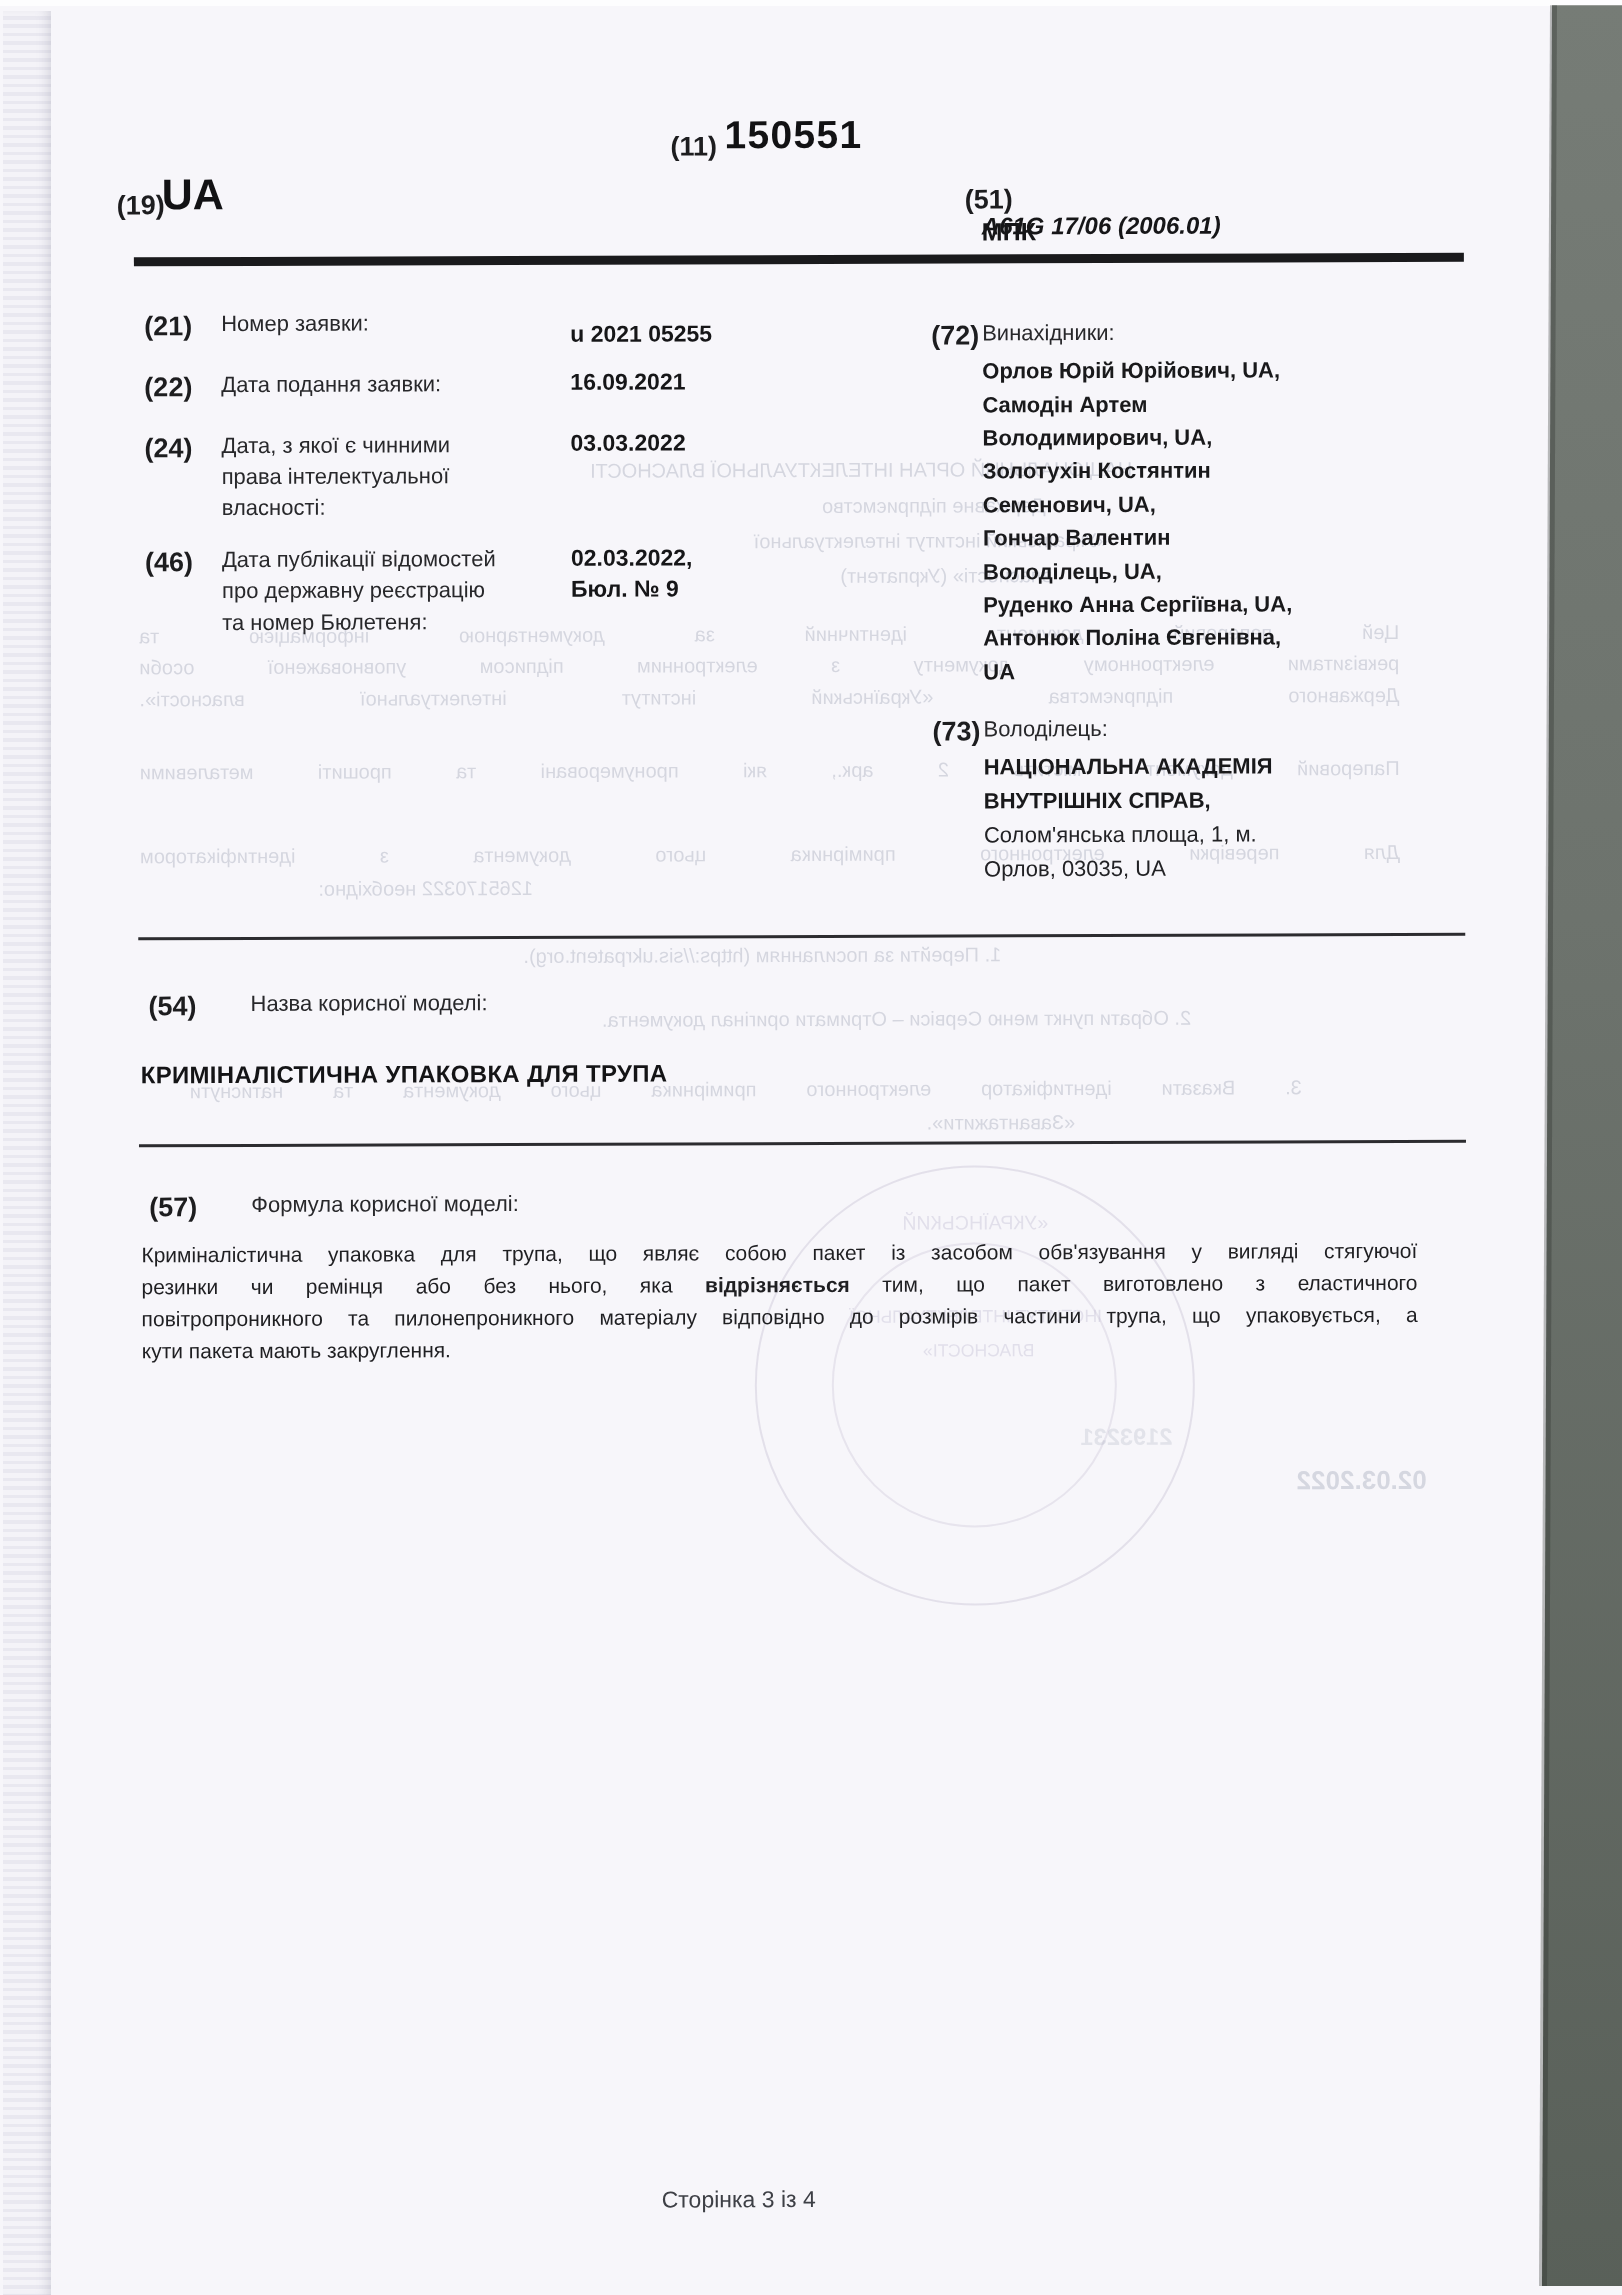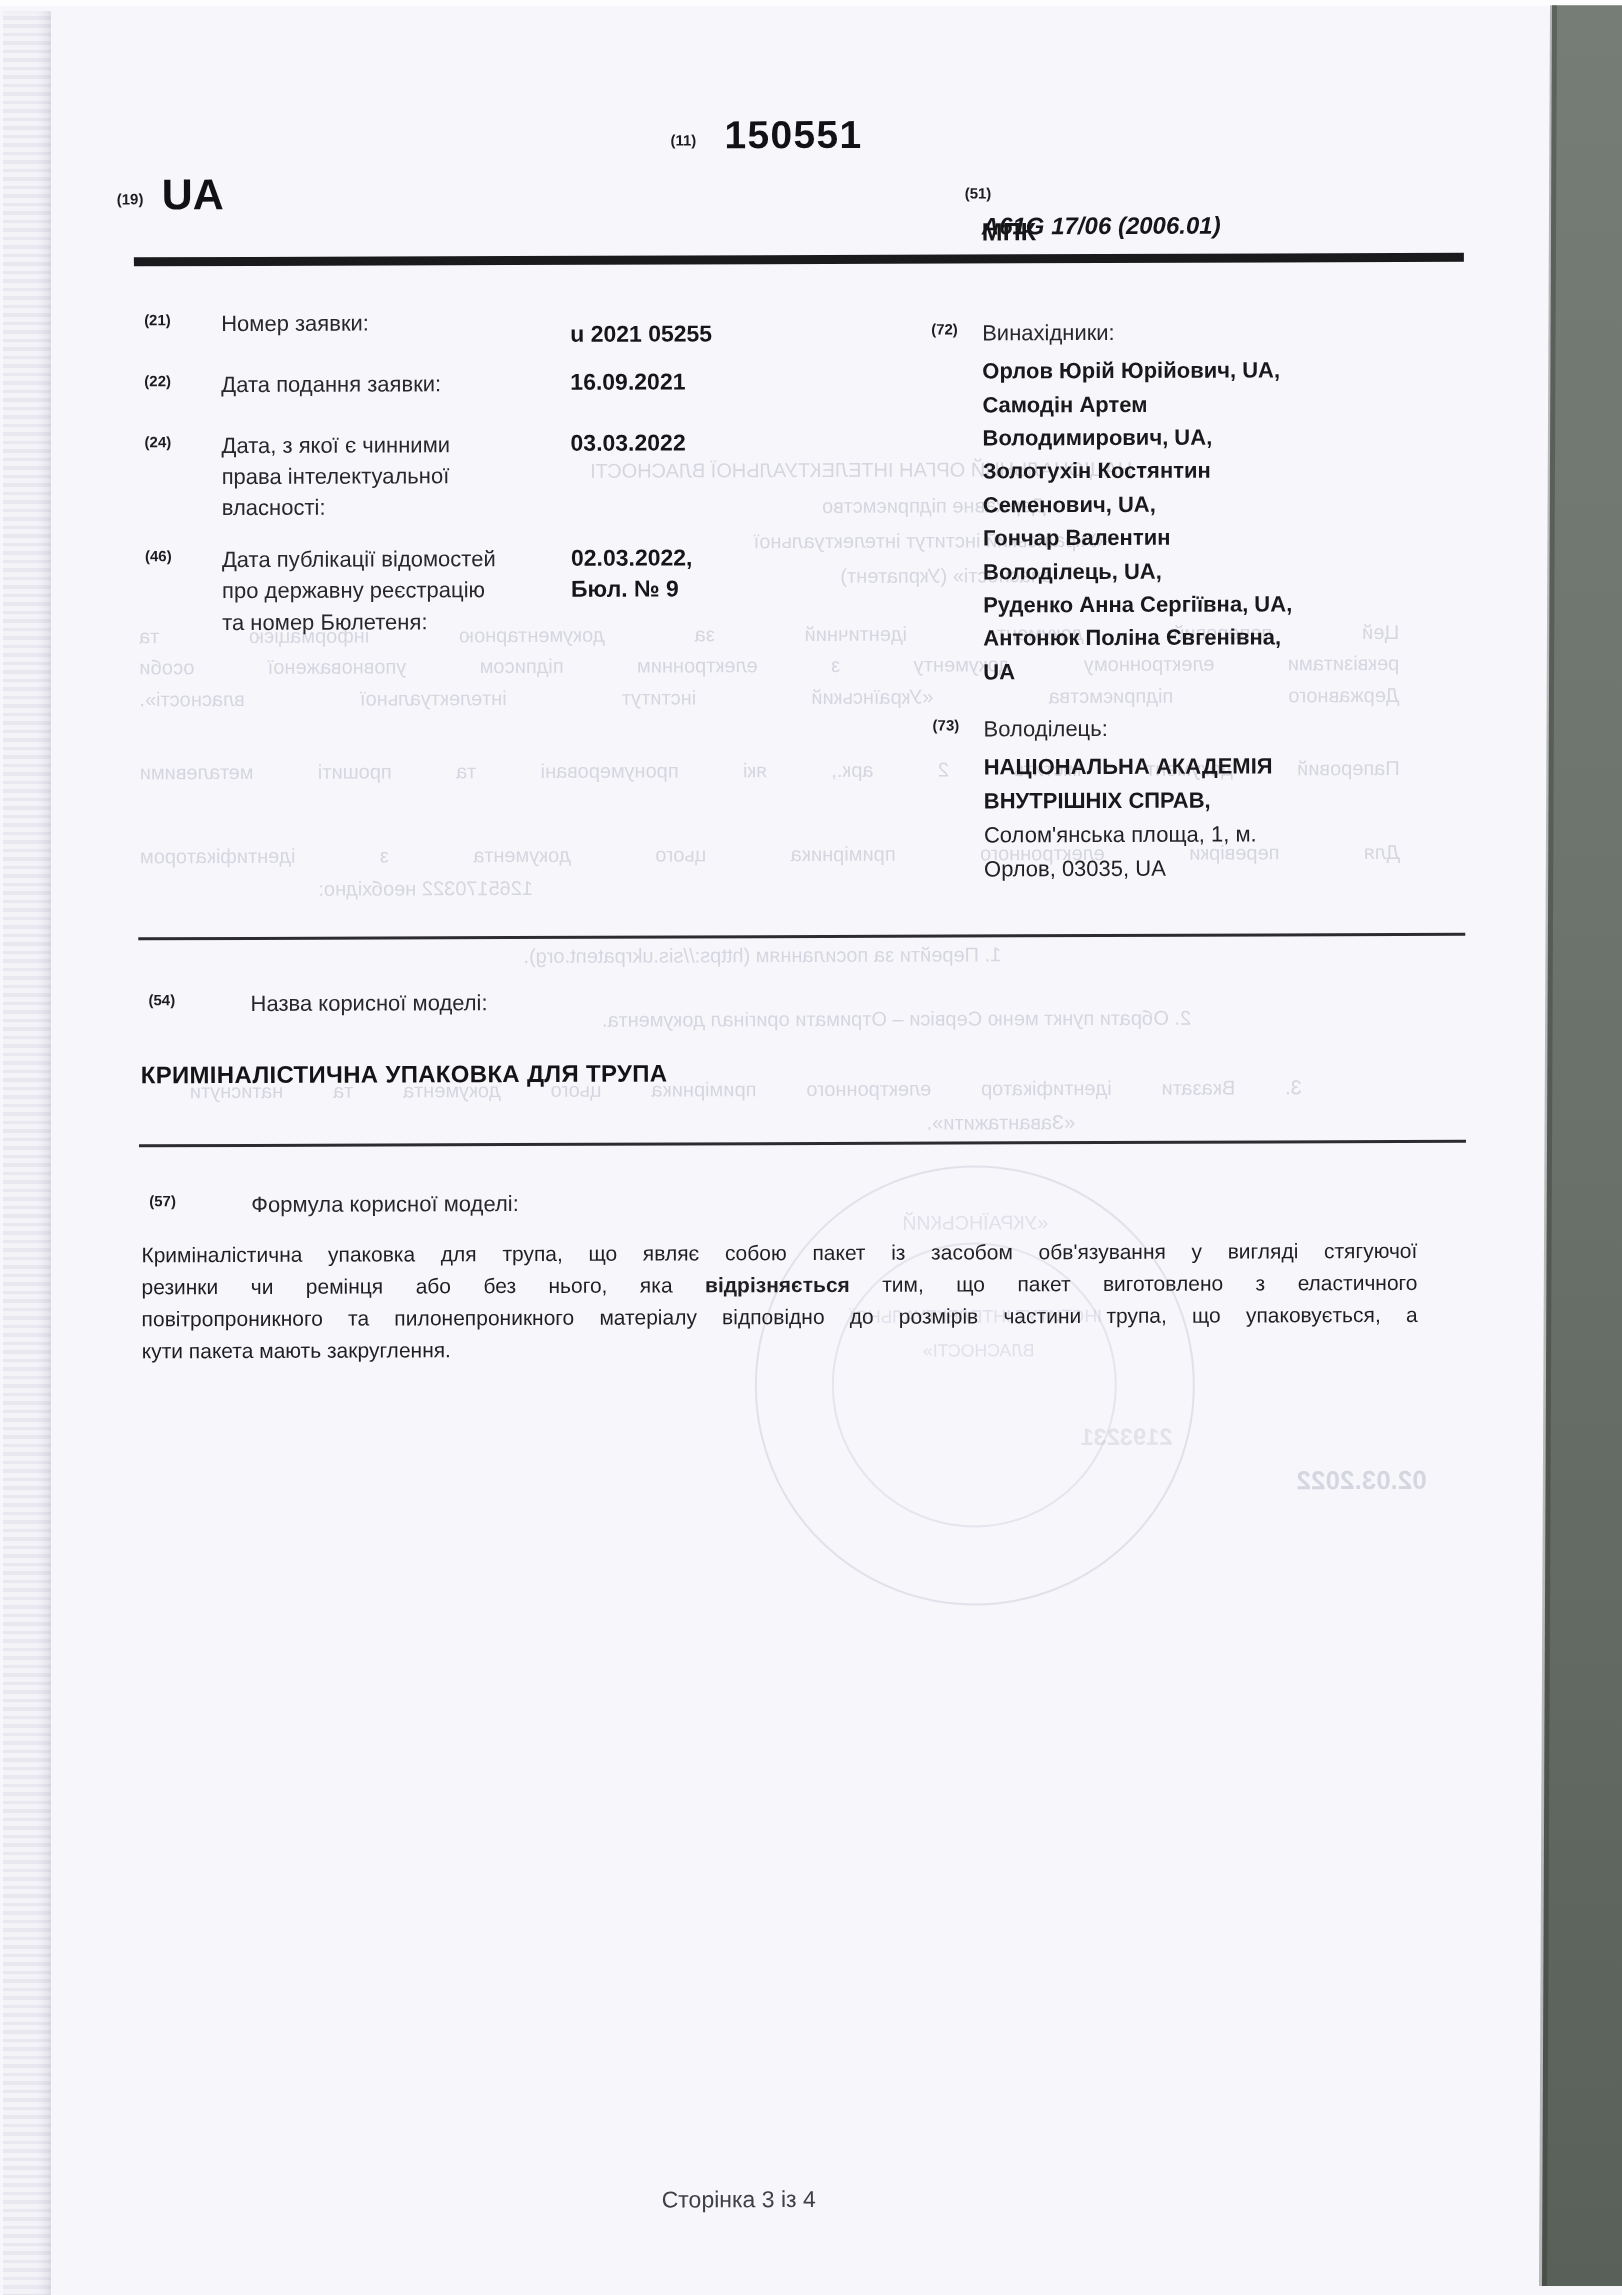--- a/index.html
+++ b/index.html
@@ -24,21 +24,21 @@
   }
   #top-strip{position:absolute;left:0;top:0;width:1623px;height:5.9px;background:#fdfdfe;}
   
   #left-curl{
     position:absolute;left:2.6px;top:10.5px;width:48px;height:2285px;
     background:repeating-linear-gradient(180deg,#f4f3f8 0px,#f4f3f8 4.6px,#e9e8f0 4.6px,#e9e8f0 8.5px);
     box-shadow:inset -9.2px 0 11.8px -6.5px rgba(120,120,140,.25);
   }
   #content{position:absolute;inset:0;transform:rotate(-0.2deg);transform-origin:50% 50%;}
   .abs{position:absolute;}
-  .code{font-weight:bold;font-size:15px;color:#1d1d1f;}
+  .code{font-weight:bold;font-size:27px;color:#1d1d1f;}
   .lbl{font-size:22px;color:#28282b;}
   .val{font-weight:bold;font-size:23px;color:#161618;}
   .big-num{font-weight:bold;font-size:39px;letter-spacing:1.3px;color:#121214;}
   .country{font-weight:bold;font-size:43px;color:#121214;}
   .ipc-head{font-weight:bold;font-size:25px;color:#161618;}
   .ipc-code{font-weight:bold;font-style:italic;font-size:24px;color:#161618;}
   .rule-thick{background:#1a1a1c;height:8.5px;}
   .rule-thin{background:#2c2c2f;height:2.6px;}
   .name-line{font-weight:bold;font-size:22px;color:#19191b;line-height:33px;}
   .addr-line{font-size:22px;color:#222225;line-height:34px;}

